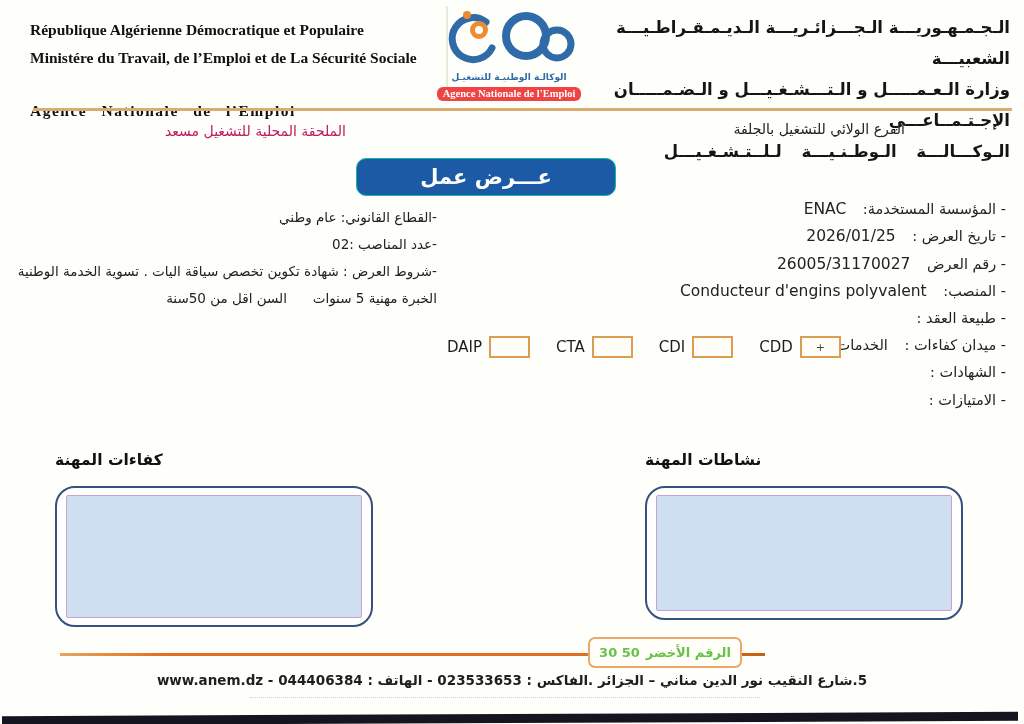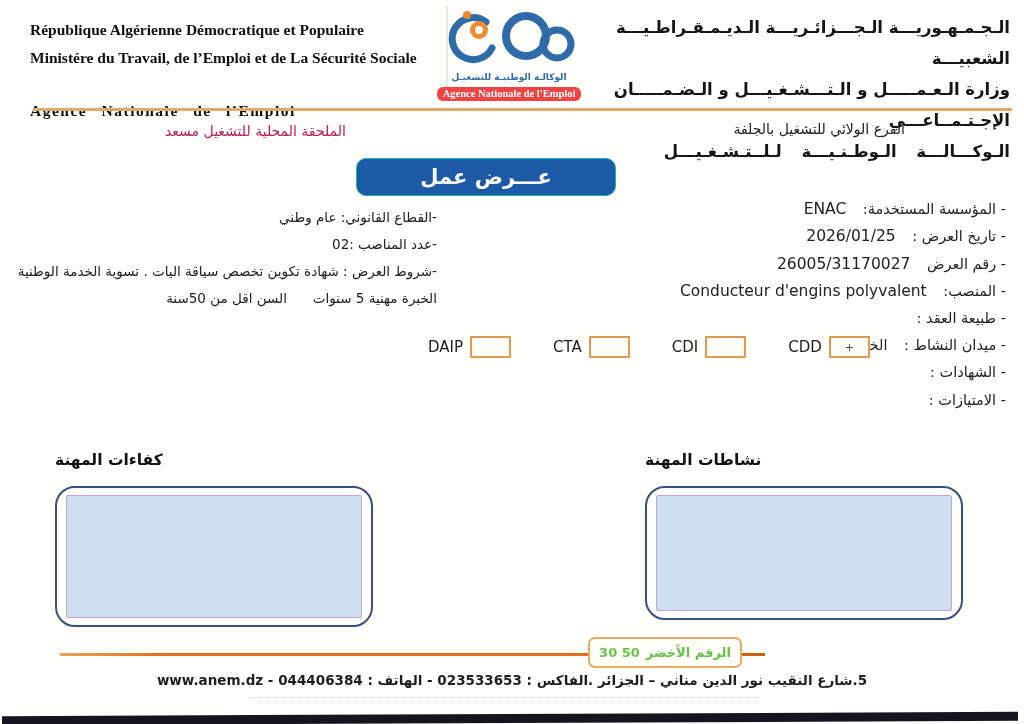--- a/index.html
+++ b/index.html
@@ -42,21 +42,21 @@
   
   .fields-right{
     position:absolute;right:18px;top:200px;width:430px;
     direction:rtl;text-align:right;font-size:14.5px;color:#222;
   }
   .fields-right .frow{height:27.4px;white-space:nowrap;}
   .fields-right .fval{margin-inline-start:12px;}
   .fields-right .latin{font-size:15.5px;}
   
   .cbx-row{
-    position:absolute;left:428px;top:336px;display:flex;align-items:center;gap:42px;
+    position:absolute;left:447px;top:336px;display:flex;align-items:center;gap:26px;
     font-size:15px;color:#1d1d1d;
   }
   .cbx-item{display:flex;align-items:center;}
   .cbx-box{
     width:37px;height:18px;border:2px solid #dc9d52;background:#fffdf8;margin-left:7px;
     display:flex;align-items:center;justify-content:center;
     font-size:11px;color:#444;line-height:1;
   }
   
   .fields-left{
@@ -149,21 +149,21 @@
       <span class="fval latin">26005/31170027</span>
     </div>
     <div class="frow">
       <span>- المنصب:</span>
       <span class="fval latin">Conducteur d'engins polyvalent</span>
     </div>
     <div class="frow">
       <span>- طبيعة العقد :</span>
     </div>
     <div class="frow">
-      <span>- ميدان النشاط :</span>
+      <span>- ميدان كفاءات :</span>
       <span class="fval">الخدمات</span>
     </div>
     <div class="frow">
       <span>- الشهادات :</span>
     </div>
     <div class="frow">
       <span>- الامتيازات :</span>
     </div>
   </div>
 

